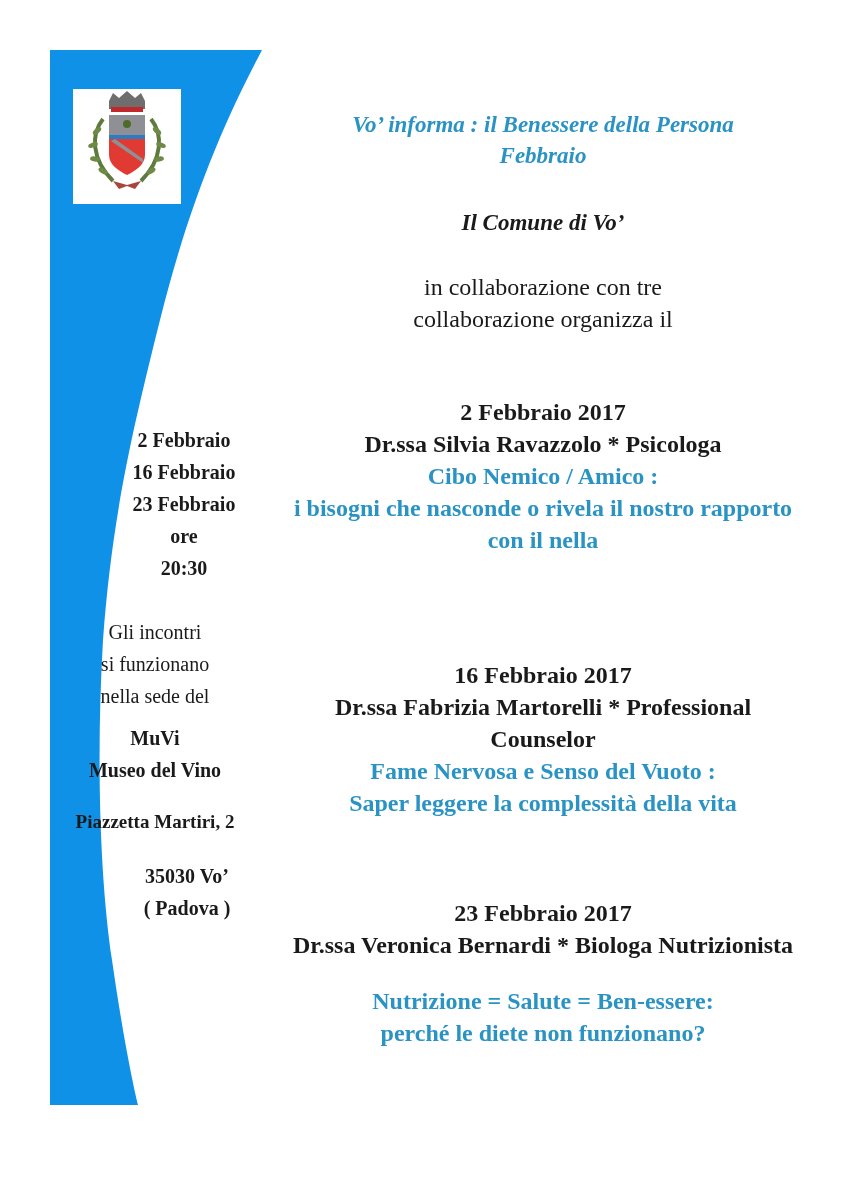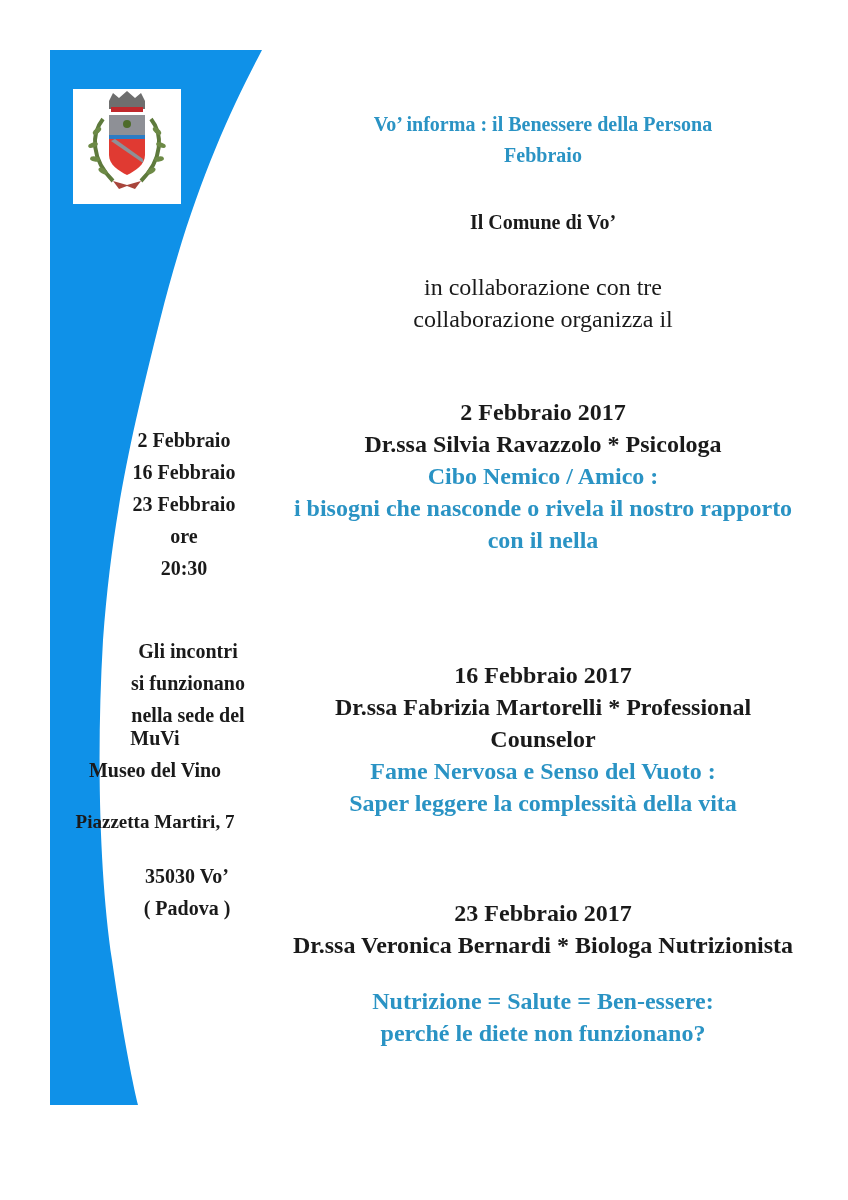--- a/index.html
+++ b/index.html
@@ -17,21 +17,21 @@
     .left-col {
       position: absolute; left: 50px; width: 210px; text-align: center; font-weight: bold;
       font-size: 20px; line-height: 32px;
     }
 
     .main {
       position: absolute; left: 262px; width: 562px; text-align: center;
     }
     .blue-text { color: #2a93c4; }
     .bold { font-weight: bold; }
-    .title { font-size: 20px; line-height: 31px; }
+    .title { font-size: 23px; line-height: 31px; font-style: italic; }
     .line { font-size: 24px; line-height: 32px; }
     .reg { font-weight: normal; }
   </style>
 </head>
 <body>
 
 <svg class="blue-shape" viewBox="0 0 848 1200" xmlns="http://www.w3.org/2000/svg">
   <path d="M50 50 L262 50 C 225 120, 190 200, 160 320 C 130 440, 112 520, 103 640 C 96 760, 100 880, 112 960 C 122 1030, 132 1080, 138 1105 L50 1105 Z" fill="#0f91e8"></path>
 </svg>
 
@@ -65,33 +65,33 @@
 </div>
 
 <div class="left-col" style="top:424px;padding-left:29px;">
   <div>2 Febbraio</div>
   <div>16 Febbraio</div>
   <div>23 Febbraio</div>
   <div>ore</div>
   <div>20:30</div>
 </div>
 
-<div class="left-col" style="top:635px; font-weight:bold;margin-left:33px;">
+<div class="left-col" style="top:616px; font-weight:normal;">
   <div>Gli incontri</div>
   <div>si funzionano</div>
   <div>nella sede del</div>
 </div>
 
 <div class="left-col" style="top:722px;">
   <div>MuVi</div>
   <div>Museo del Vino</div>
 </div>
 
 <div class="left-col" style="top:806px; font-size:19px;">
-  <div>Piazzetta Martiri, 7</div>
+  <div>Piazzetta Martiri, 2</div>
 </div>
 
 <div class="left-col" style="top:860px;padding-left:32px;">
   <div>35030 Vo’</div>
   <div>( Padova )</div>
 </div>
 
 <div class="main" style="top:109px;">
   <div class="title bold blue-text">Vo’ informa : il Benessere della Persona</div>
   <div class="title bold blue-text">Febbraio</div>

